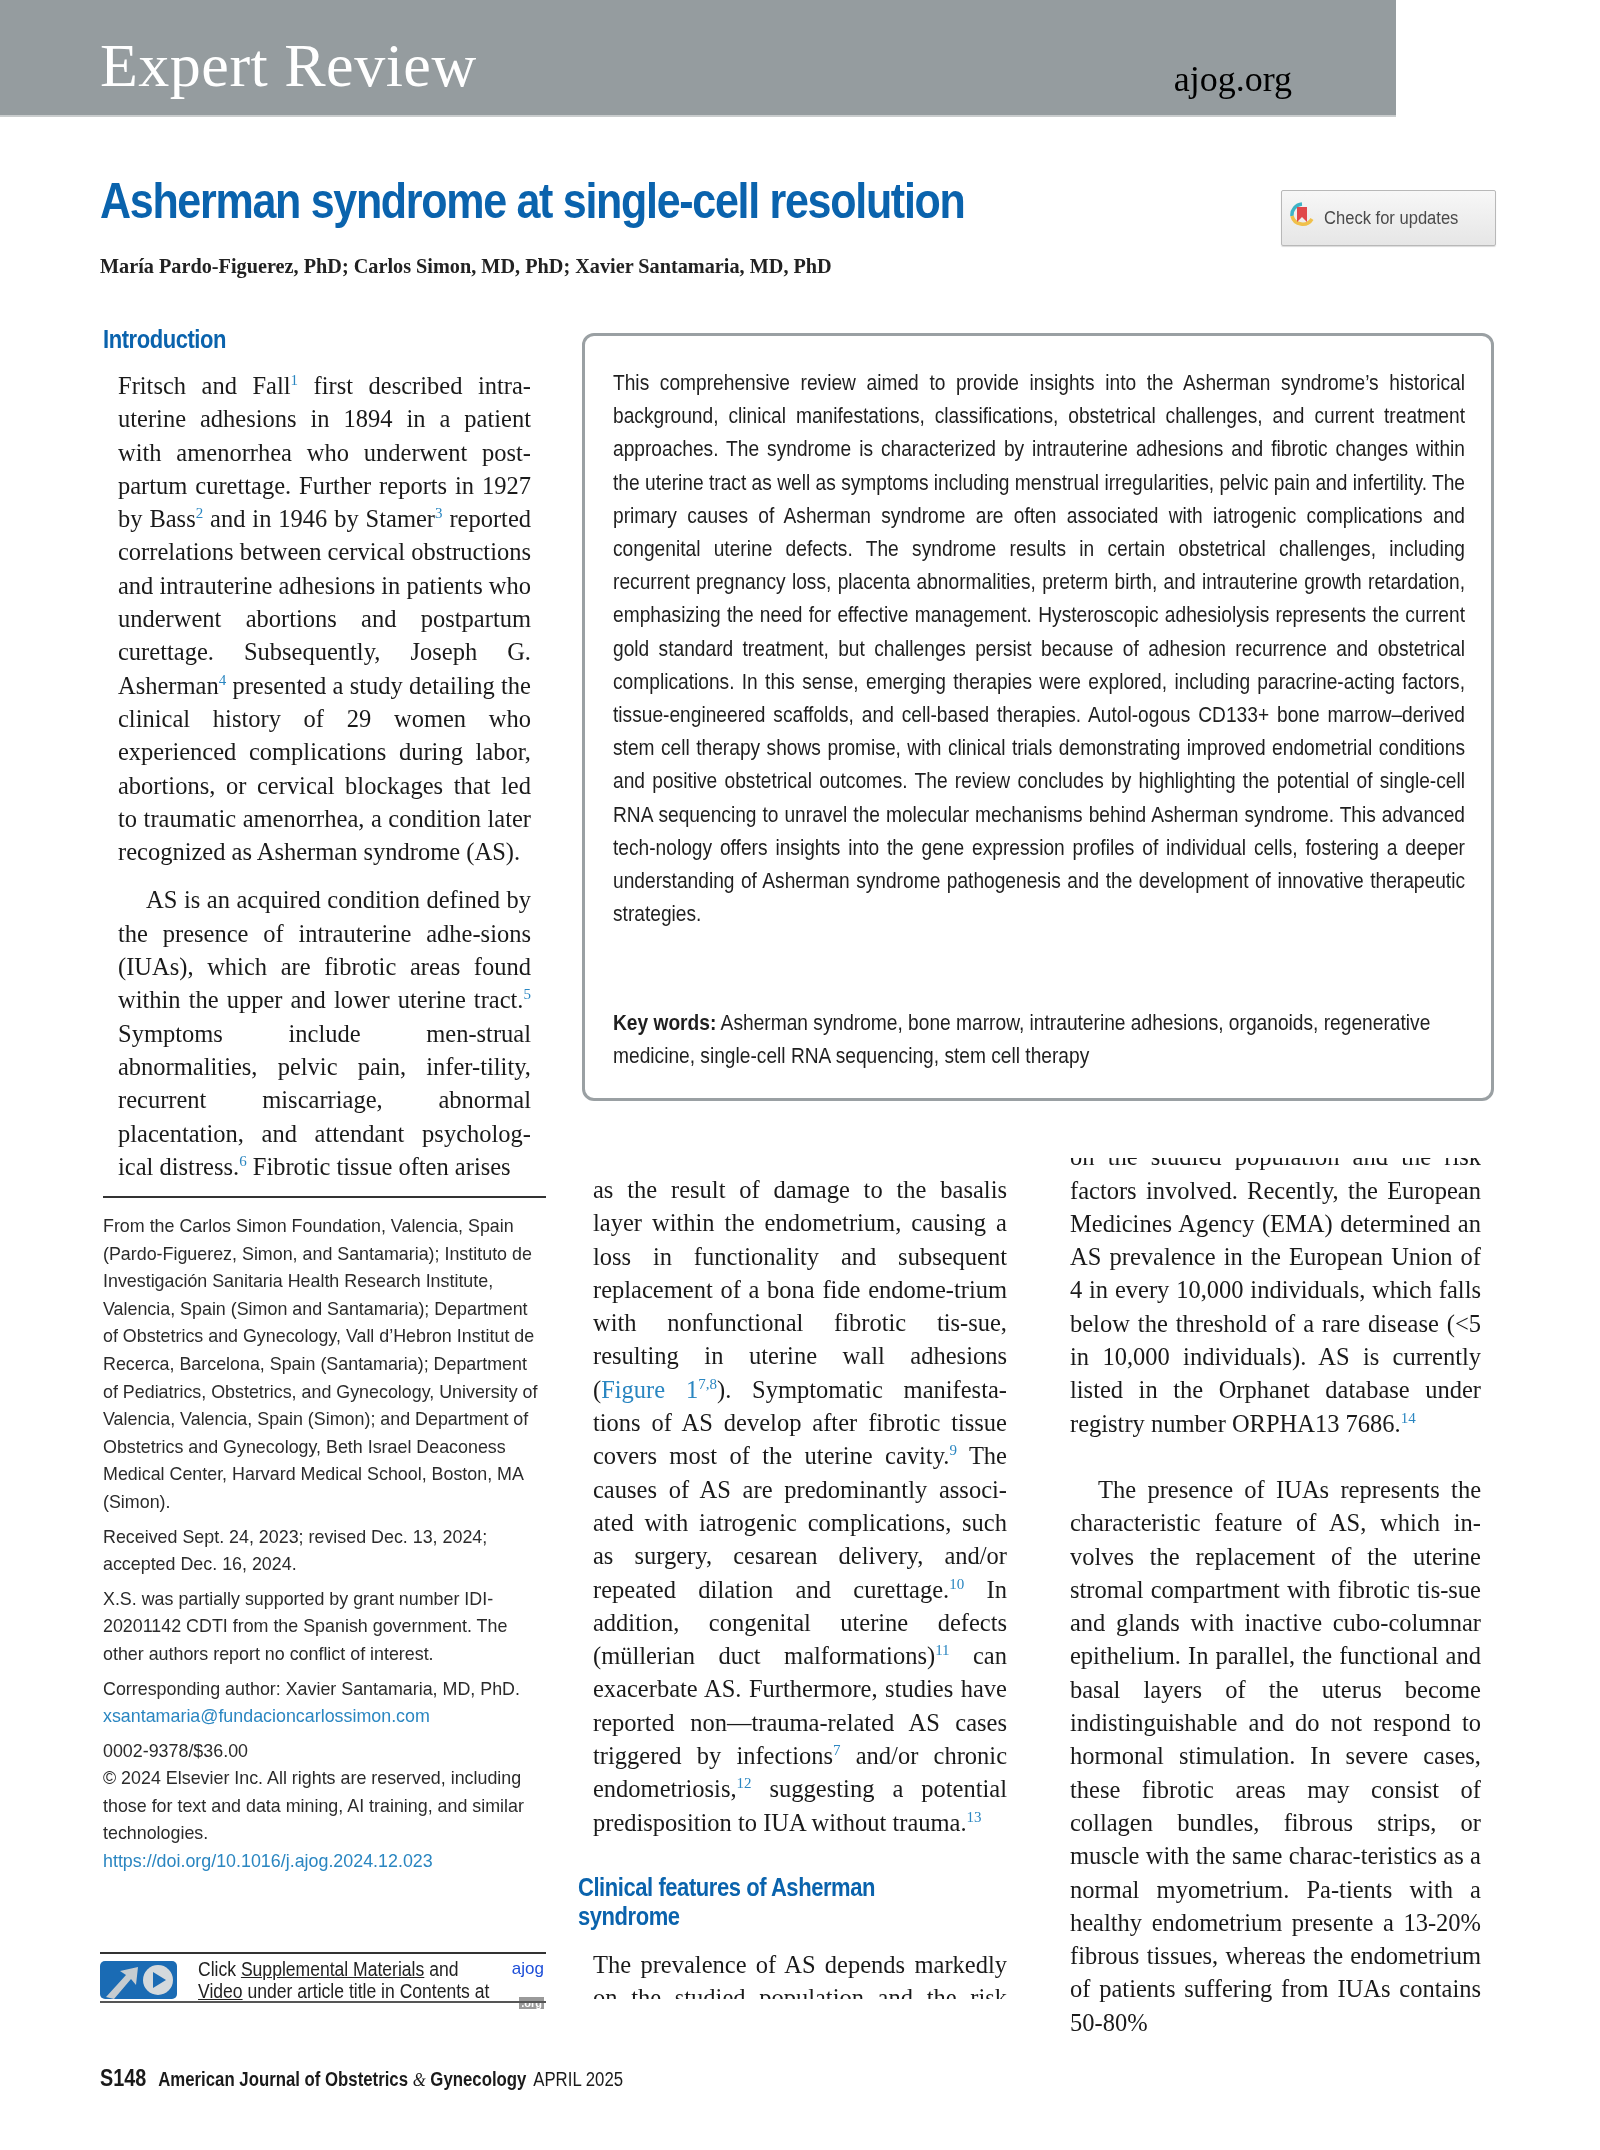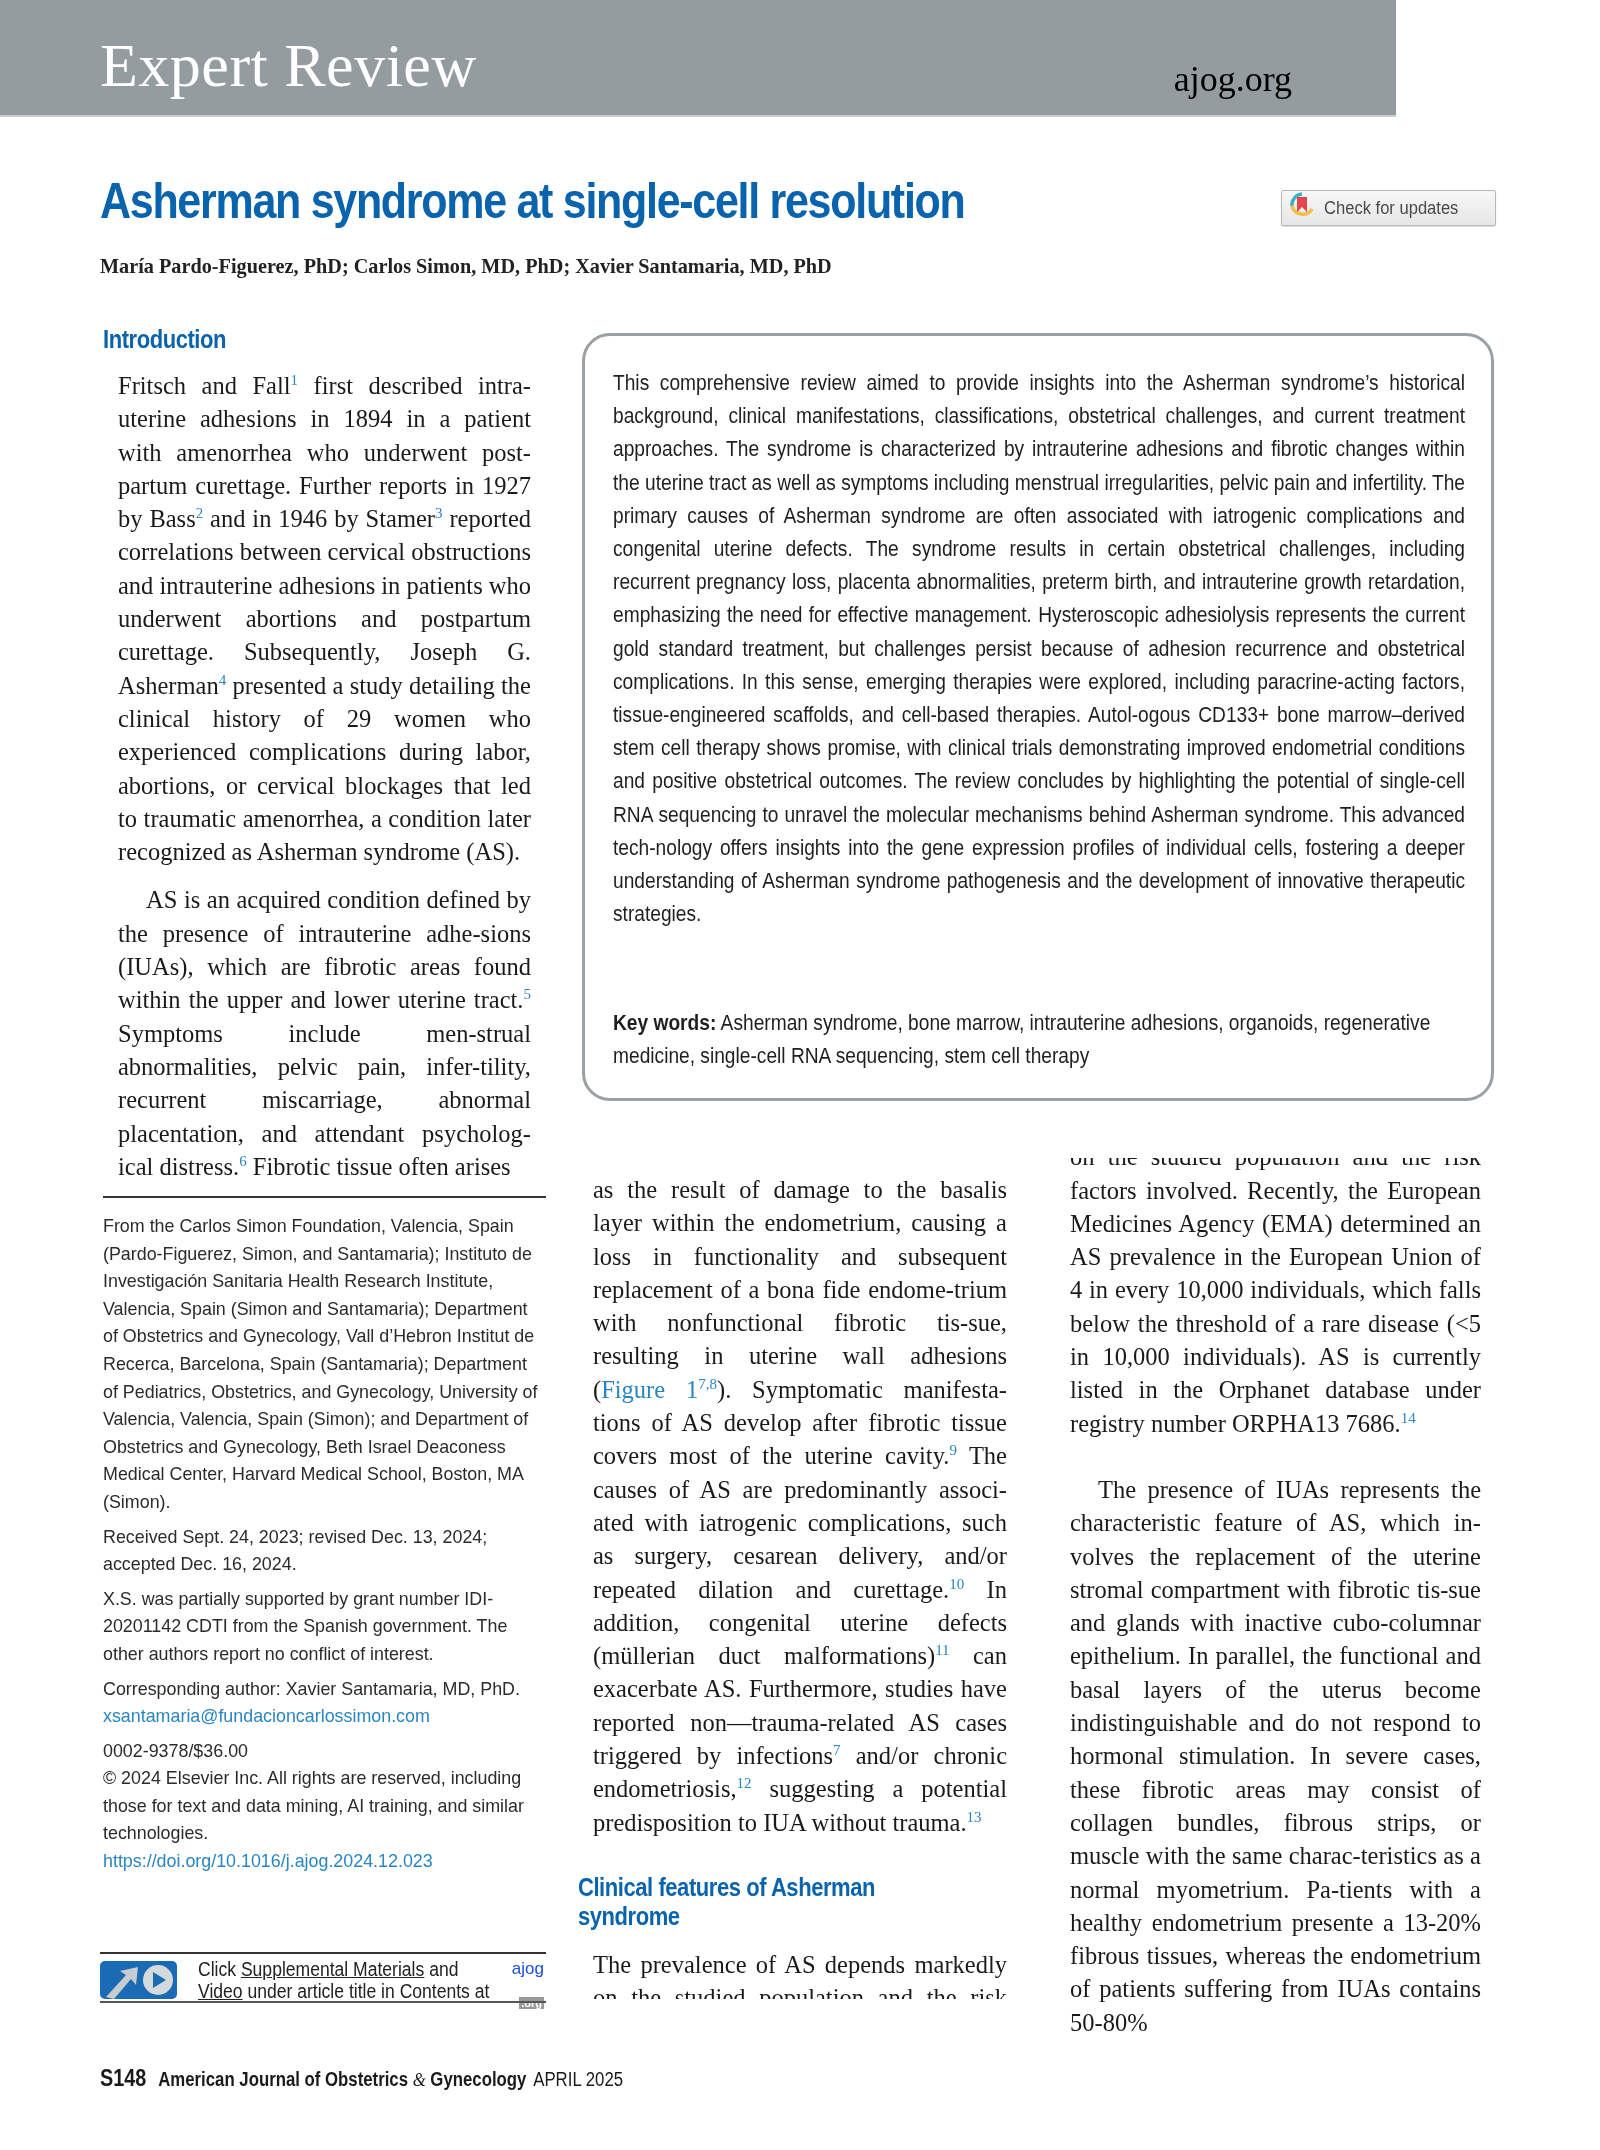--- a/index.html
+++ b/index.html
@@ -1,35 +1,35 @@
 <!DOCTYPE html>
 <html><head>
 <meta charset="utf-8">
 <style>
   html, body { margin: 0; padding: 0; }
   body { width: 1600px; height: 2150px; background: #ffffff; position: relative; overflow: hidden; color: #1a1a1a; }
   .banner { position: absolute; left: 0; top: 0; width: 1396px; height: 115px; background: #959c9f; border-bottom: 2px solid #c9cccd; }
   .banner-title { position: absolute; left: 100px; top: 30px; font-family: "Liberation Serif", serif; font-size: 62px; color: #ffffff; letter-spacing: 0.5px; font-weight: normal; }
   .banner-site { position: absolute; right: 104px; top: 58px; font-family: "Liberation Serif", serif; font-size: 36px; color: #000000; }
   .article-title { position: absolute; left: 100px; top: 172px; margin: 0; font-family: "Liberation Sans", sans-serif; font-weight: bold; font-size: 50px; color: #0a63ad; letter-spacing: -1.5px; transform: scaleX(0.86); transform-origin: left top; white-space: nowrap; }
-  .updates-btn { position: absolute; left: 1281px; top: 190px; width: 215px; height: 36px; box-sizing: border-box; border: 1px solid #b8b8b8; border-radius: 2px; background: linear-gradient(#f7f7f7, #e6e6e6); display: flex; align-items: center; padding-left: 8px; cursor: pointer; box-shadow: 0 1px 1px rgba(0,0,0,0.15); }
+  .updates-btn { position: absolute; left: 1281px; top: 190px; width: 215px; height: 56px; box-sizing: border-box; border: 1px solid #b8b8b8; border-radius: 2px; background: linear-gradient(#f7f7f7, #e6e6e6); display: flex; align-items: center; padding-left: 8px; cursor: pointer; box-shadow: 0 1px 1px rgba(0,0,0,0.15); }
   .updates-btn .label { font-family: "Liberation Sans", sans-serif; font-size: 18px; color: #4a4a4a; margin-left: 10px; transform: scaleX(0.92); transform-origin: left center; white-space: nowrap; }
   .authors { position: absolute; left: 100px; top: 253px; font-family: "Liberation Serif", serif; font-weight: bold; font-size: 22px; color: #222; transform: scaleX(0.92); transform-origin: left top; white-space: nowrap; }
 
   .serif-body { font-family: "Liberation Serif", serif; font-size: 24.5px; line-height: 33.3px; color: #1a1a1a; text-align: justify; }
   .serif-body p { margin: 15px; }
   .serif-body p.indent { text-indent: 28px; }
   .sup { color: #2a86c1; font-size: 15px; vertical-align: super; line-height: 0; }
   .link { color: #2a86c1; }
   .section-head { font-family: "Liberation Sans", sans-serif; font-weight: bold; color: #0a63ad; font-size: 25px; line-height: 29px; letter-spacing: -0.5px; transform: scaleX(0.88); transform-origin: left top; }
 
   .col1 { position: absolute; left: 103px; top: 325px; width: 443px; }
   .col1 .section-head { margin-bottom: 2px; }
 
-  .abstract-box { position: absolute; left: 582px; top: 333px; width: 912px; height: 768px; box-sizing: border-box; border: 3px solid #9aa0a3; border-radius: 28px; background: #fff; }
+  .abstract-box { position: absolute; left: 582px; top: 333px; width: 912px; height: 768px; box-sizing: border-box; border: 3px solid #9aa0a3; border-radius: 12px; background: #fff; }
   .abstract-text { position: absolute; left: 28px; top: 30px; width: 1000px; font-family: "Liberation Sans", sans-serif; font-size: 22.5px; line-height: 33.2px; color: #1f1f1f; text-align: justify; transform: scaleX(0.852); transform-origin: left top; }
   .keywords { position: absolute; left: 28px; top: 670px; width: 1000px; font-family: "Liberation Sans", sans-serif; font-size: 22.5px; line-height: 33.2px; color: #1f1f1f; transform: scaleX(0.852); transform-origin: left top; }
   .keywords b { font-weight: bold; }
 
   .footnote-rule { position: absolute; left: 103px; top: 1196px; width: 443px; height: 2px; background: #333; }
   .footnotes { position: absolute; left: 103px; top: 1212px; width: 470px; font-family: "Liberation Sans", sans-serif; font-size: 19px; line-height: 27.6px; color: #2b2b2b; transform: scaleX(0.94); transform-origin: left top; }
   .footnotes p { margin: 0 0 7px 0; }
   .footnotes .tight { margin-bottom: 0; }
 
   .supp-rule-top { position: absolute; left: 100px; top: 1952px; width: 446px; height: 2px; background: #333; }

